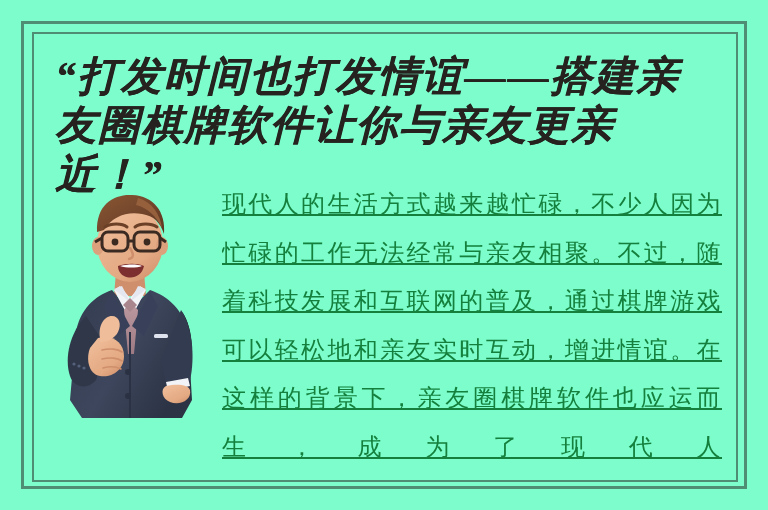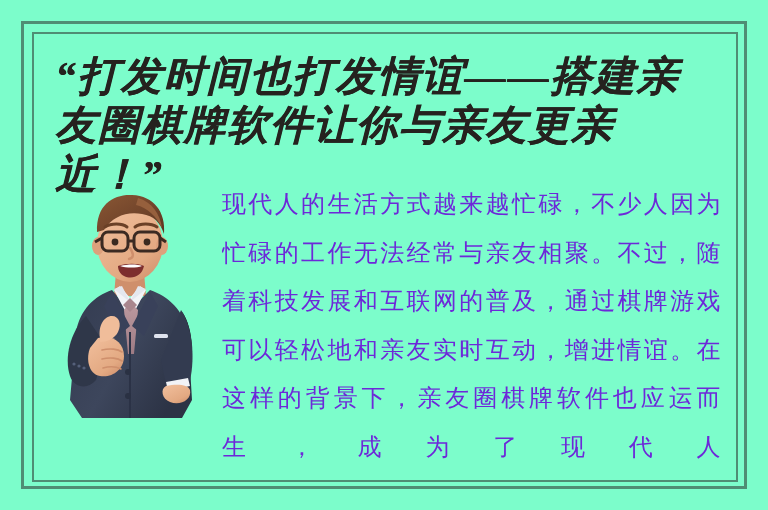--- a/index.html
+++ b/index.html
@@ -75,28 +75,29 @@
   }
 
   
   .bodycopy {
     position: absolute;
     left: 222px;
     top: 180px;
     width: 500px;
     height: 300px;
     overflow: hidden;
-    color: #6d28d9;
+    color: #15803d;
     font-family: "Liberation Serif", "DejaVu Serif", serif;
     font-size: 24px;
     line-height: 48.5px;
     letter-spacing: 1.4px;
     text-align: justify;
     text-align-last: justify;
     white-space: pre-wrap;
+    text-decoration: underline;
   }
 </style>
 </head>
 <body>
 
 <div id="poster">
 
   <div class="frame-outer"></div>
   <div class="frame-inner"></div>
 

